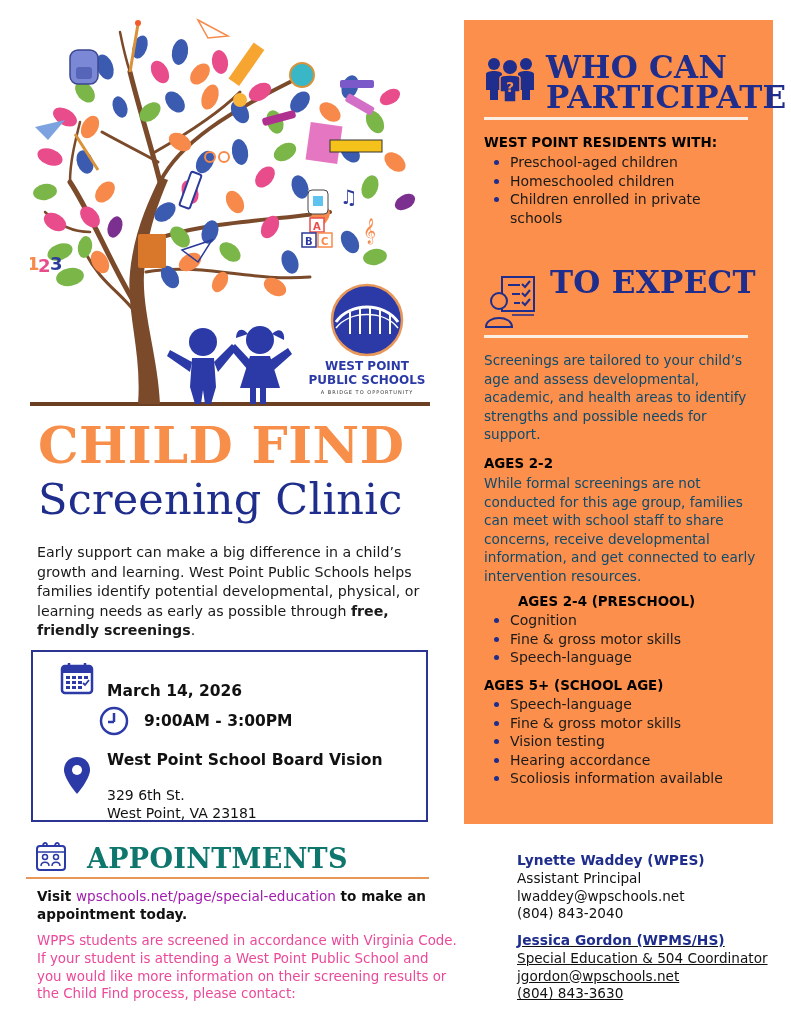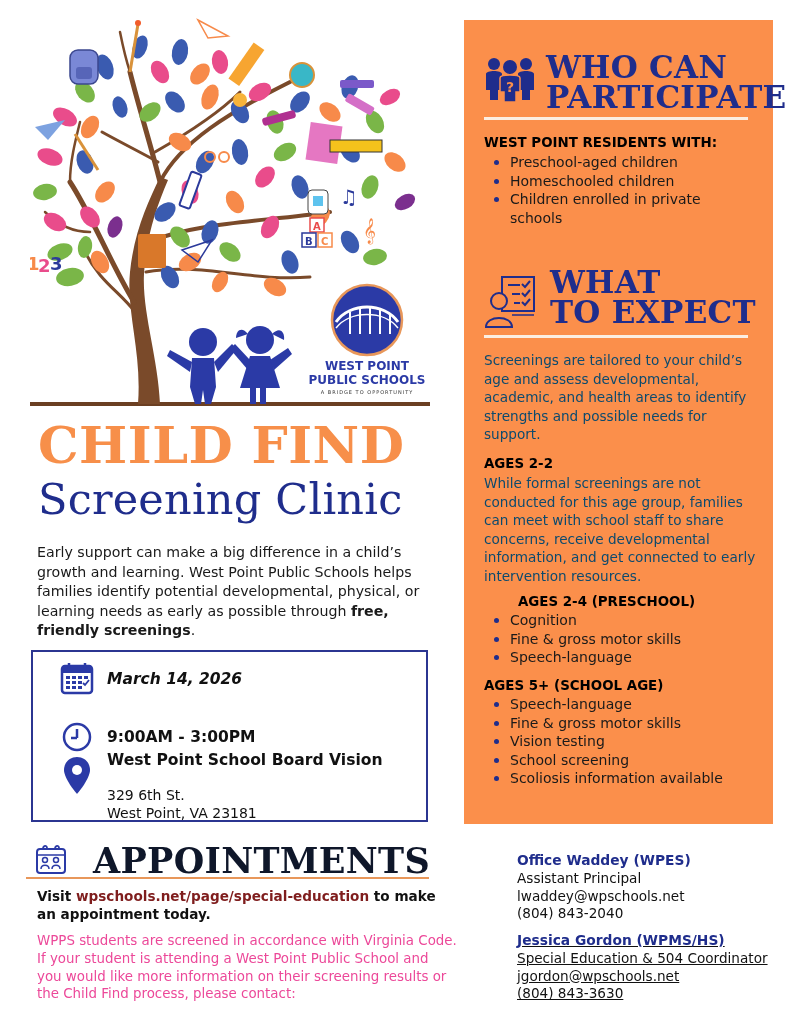--- a/index.html
+++ b/index.html
@@ -21,24 +21,24 @@
 
   
   .event-box { position: absolute; left: 31px; top: 650px; width: 397px; height: 172px; border: 2.5px solid #2b3591; background: #fff; }
   .ev-row { position: absolute; left: 0; display: flex; align-items: flex-start; }
   .ev-icon { width: 36px; height: 36px; margin-left: 26px; margin-right: 12px; display: flex; align-items: center; justify-content: center; }
   .ev-text-strong { font-size: 15.5px; font-weight: 700; color: #111; white-space: nowrap; }
   .ev-text { font-size: 14px; color: #111; line-height: 18px; white-space: nowrap; }
 
   
   .appt-head { position: absolute; left: 35px; top: 840px; display: flex; align-items: center; }
-  .appt-title { font-size: 35px; font-weight: 700; color: #0f172a; margin-left: 26px; letter-spacing: 0.3px; white-space: nowrap; }
+  .appt-title { font-size: 27px; font-weight: 700; color: #0f766e; margin-left: 20px; letter-spacing: 0.3px; white-space: nowrap; }
   .appt-rule { position: absolute; left: 26px; top: 877px; width: 403px; height: 2px; background: #e8975a; }
   .appt-visit { position: absolute; left: 37px; top: 887px; width: 400px; font-size: 13.6px; font-weight: 700; line-height: 18px; color: #111; }
-  .appt-visit .link { color: #7f1d1d; font-weight: 700; }
+  .appt-visit .link { color: #a21caf; font-weight: 400; }
   .appt-body { position: absolute; left: 37px; top: 932px; width: 420px; font-size: 13.4px; line-height: 17.8px; color: #ec4899; }
 
   
   .panel { position: absolute; left: 464px; top: 20px; width: 309px; height: 804px; background: #fb8f4b; }
   .p-head { position: absolute; left: 20px; display: flex; align-items: flex-start; }
   .p-title { font-size: 31px; font-weight: 700; color: #1f2d8c; line-height: 30px; letter-spacing: 0.3px; white-space: nowrap; }
   .p-rule { position: absolute; left: 20px; width: 264px; height: 2.5px; background: #fbeee2; }
   .p-sub { position: absolute; left: 20px; font-size: 13.4px; font-weight: 700; color: #000000; white-space: nowrap; }
   .p-list { position: absolute; left: 28px; list-style: none; font-size: 14px; line-height: 18.6px; color: #1a1a1a; }
   .p-list li { position: relative; padding-left: 18px; }
@@ -241,24 +241,24 @@
           <rect x="6" y="20" width="4" height="3"></rect>
             <rect x="12" y="20" width="4" height="3"></rect>
             <rect x="18" y="20" width="4" height="3"></rect>
           <rect x="6" y="25" width="4" height="3"></rect>
             <rect x="12" y="25" width="4" height="3"></rect>
             <rect x="18" y="25" width="4" height="3"></rect>
         </g>
         <path d="M23 22 L25 24 L29 19" fill="none" stroke="#2b3aa6" stroke-width="1.8"></path>
       </svg>
     </div>
-    <div class="ev-text-strong" style="margin-top:10px;font-style:italic;">March 14, 2026</div>
-  </div>
-
-  <div class="ev-row" style="top:67px;">
+    <div class="ev-text-strong" style="margin-top:22px;">March 14, 2026</div>
+  </div>
+
+  <div class="ev-row" style="top:51px;margin-left:37px;">
     <div class="ev-icon">
       <svg width="32" height="32" viewBox="0 0 32 32">
         <circle cx="16" cy="16" r="13" fill="#fff" stroke="#2b3aa6" stroke-width="2.5"></circle>
         <line x1="16" y1="8" x2="16" y2="17" stroke="#2b3aa6" stroke-width="2.5"></line>
         <line x1="16" y1="17" x2="10" y2="17" stroke="#2b3aa6" stroke-width="2.5"></line>
       </svg>
     </div>
     <div class="ev-text-strong" style="margin-top:9px;">9:00AM - 3:00PM</div>
   </div>
 
@@ -338,21 +338,20 @@
             <path d="M38 18 L41 21 L46 15"></path>
           <line x1="30" y1="28" x2="36" y2="28"></line>
             <path d="M38 27 L41 30 L46 24"></path>
         </g>
         <circle cx="15" cy="26" r="8" fill="#fb8f4b" stroke="#1f2d8c" stroke-width="2"></circle>
         <path d="M2 52 C2 40 28 40 28 52 Z" fill="#fb8f4b" stroke="#1f2d8c" stroke-width="2"></path>
         <line x1="28" y1="40" x2="50" y2="40" stroke="#1f2d8c" stroke-width="1.5"></line>
       </svg>
     </span>
     <div>
-      <div class="p-title serif" style="margin-left:4px;">WHAT</div>
       <div class="p-title serif" style="margin-left:4px;">TO EXPECT</div>
     </div>
   </div>
   <div class="p-rule" style="top:315px;"></div>
   <p class="p-para" style="top:331px;">Screenings are tailored to your child’s age and assess developmental, academic, and health areas to identify strengths and possible needs for support.</p>
 
   <div class="p-sub" style="top:436px;">AGES 2-2</div>
   <p class="p-para" style="top:454px;">While formal screenings are not conducted for this age group, families can meet with school staff to share concerns, receive developmental information, and get connected to early intervention resources.</p>
 
   <div class="p-sub" style="top:574px;margin-left:34px;">AGES 2-4 (PRESCHOOL)</div>
@@ -360,27 +359,27 @@
     <li>Cognition</li>
     <li>Fine &amp; gross motor skills</li>
     <li>Speech-language</li>
   </ul>
 
   <div class="p-sub" style="top:658px;">AGES 5+ (SCHOOL AGE)</div>
   <ul class="p-list" style="top:675px;">
     <li>Speech-language</li>
     <li>Fine &amp; gross motor skills</li>
     <li>Vision testing</li>
-    <li>School screening</li>
+    <li>Hearing accordance</li>
     <li>Scoliosis information available</li>
   </ul>
 </div>
 
 <div class="contact" style="top:852px;">
-  <div class="name">Office Waddey (WPES)</div>
+  <div class="name">Lynette Waddey (WPES)</div>
   <div>Assistant Principal</div>
   <div>lwaddey@wpschools.net</div>
   <div>(804) 843-2040</div>
 </div>
 <div class="contact" style="top:932px;text-decoration:underline;">
   <div class="name">Jessica Gordon (WPMS/HS)</div>
   <div>Special Education &amp; 504 Coordinator</div>
   <div>jgordon@wpschools.net</div>
   <div>(804) 843-3630</div>
 </div>

